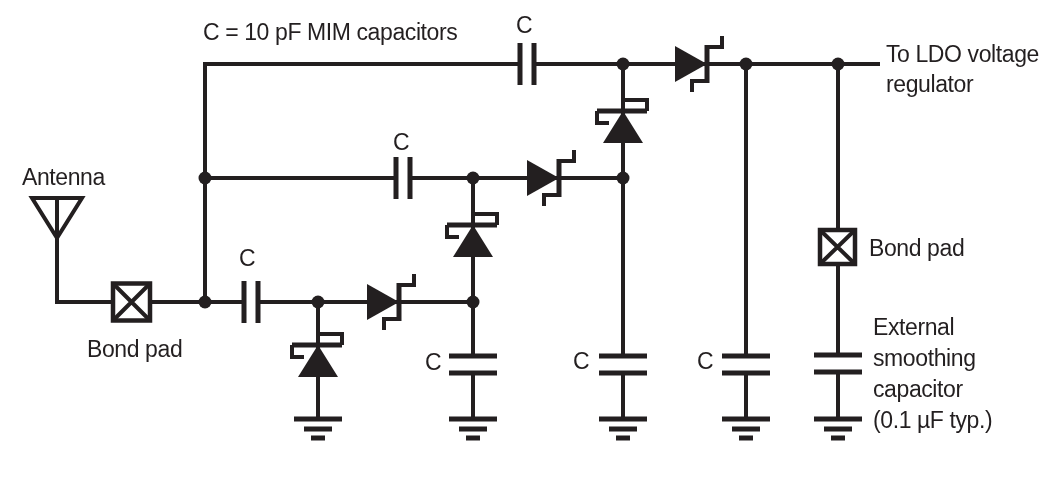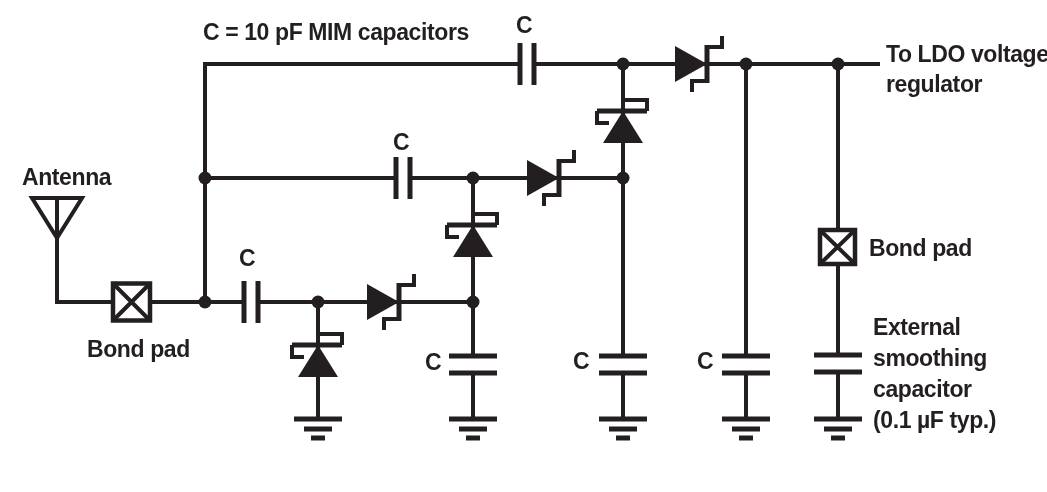--- a/index.html
+++ b/index.html
@@ -2,21 +2,20 @@
 <html><head>
 <meta charset="utf-8">
 <style>
   html, body { margin: 0; padding: 0; background: #ffffff; }
   .stage {
     position: relative;
     width: 1047px;
     height: 492px;
     background: #ffffff;
     font-family: "Liberation Sans", sans-serif;
-    font-weight: bold;
   }
   svg { display: block; }
   
   .w  { stroke: #231f20; stroke-width: 4; fill: none; }
   
   .tk { stroke: #231f20; stroke-width: 5; fill: none; }
   
   .f  { fill: #231f20; stroke: none; }
   
   .box { fill: #ffffff; stroke: #231f20; stroke-width: 4.5; }

